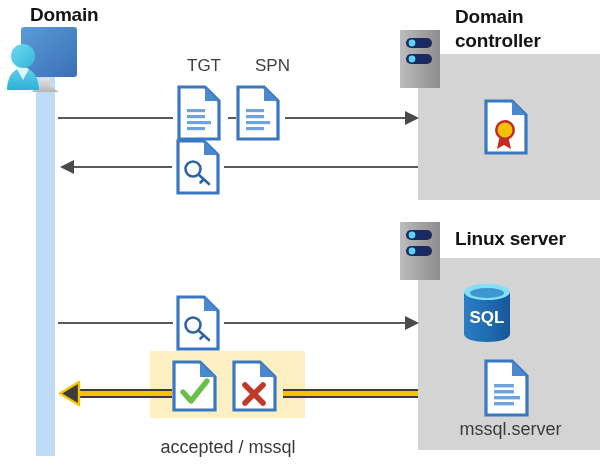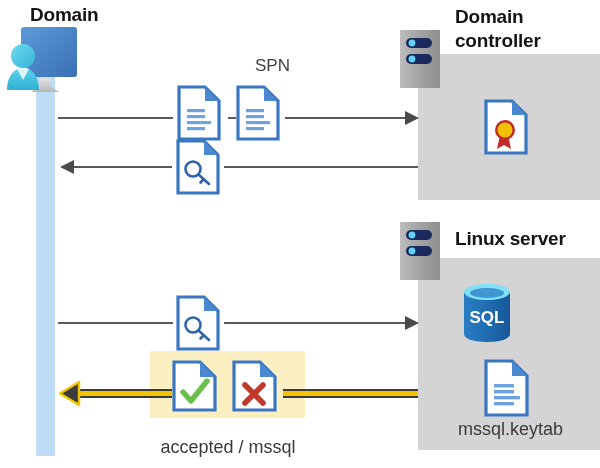--- a/index.html
+++ b/index.html
@@ -103,20 +103,21 @@
 
   <div class="abs hline" style="left:58px;top:117px;width:115px;"></div>
   <div class="abs hline" style="left:228px;top:117px;width:8px;"></div>
   <div class="abs hline" style="left:285px;top:117px;width:122px;"></div>
   <div class="abs" style="left:405px;top:110px;width:16px;height:16px;">
     <svg width="16" height="16" viewBox="0 0 16 16">
         <path d="M0 1 L14 8 L0 15 Z" fill="#4a4a4a"></path>
       </svg>
   </div>
 
+  <div class="abs label-doc" style="left:174px;top:56px;width:60px;text-align:center;">TGT</div>
   <div class="abs" style="left:177px;top:85px;width:44px;height:56px;">
     <svg width="44" height="56" viewBox="0 0 44 56">
       <path d="M2 2 h26 l14 14 v38 h-40 z" fill="#ffffff" stroke="#3a77c2" stroke-width="3.2"></path>
       <path d="M28 2 l14 14 h-14 z" fill="#4a89d0"></path>
       <g fill="#6fa3dd">
         <rect x="10" y="24" width="18" height="3.2"></rect>
         <rect x="10" y="30" width="18" height="3.2"></rect>
         <rect x="10" y="36" width="24" height="3.2"></rect>
         <rect x="10" y="42" width="18" height="3.2"></rect>
       </g>
@@ -227,21 +228,21 @@
       <path d="M28 2 l15 15 h-15 z" fill="#4a89d0"></path>
       <g fill="#6fa3dd">
         <rect x="10" y="25" width="20" height="3.4"></rect>
         <rect x="10" y="31" width="20" height="3.4"></rect>
         <rect x="10" y="37" width="26" height="3.4"></rect>
         <rect x="10" y="43" width="20" height="3.4"></rect>
       </g>
     </svg>
   </div>
 
-  <div class="abs label-keytab" style="left:428px;top:418px;width:165px;text-align:center;">mssql.keytab</div>
+  <div class="abs label-keytab" style="left:428px;top:418px;width:165px;text-align:center;">mssql.server</div>
 
   <div class="abs hline" style="left:58px;top:322px;width:115px;"></div>
   <div class="abs hline" style="left:224px;top:322px;width:183px;"></div>
   <div class="abs" style="left:405px;top:315px;width:16px;height:16px;">
     <svg width="16" height="16" viewBox="0 0 16 16">
         <path d="M0 1 L14 8 L0 15 Z" fill="#4a4a4a"></path>
       </svg>
   </div>
   <div class="abs" style="left:176px;top:295px;width:46px;height:56px;">
     <svg width="46" height="56" viewBox="0 0 46 56">

